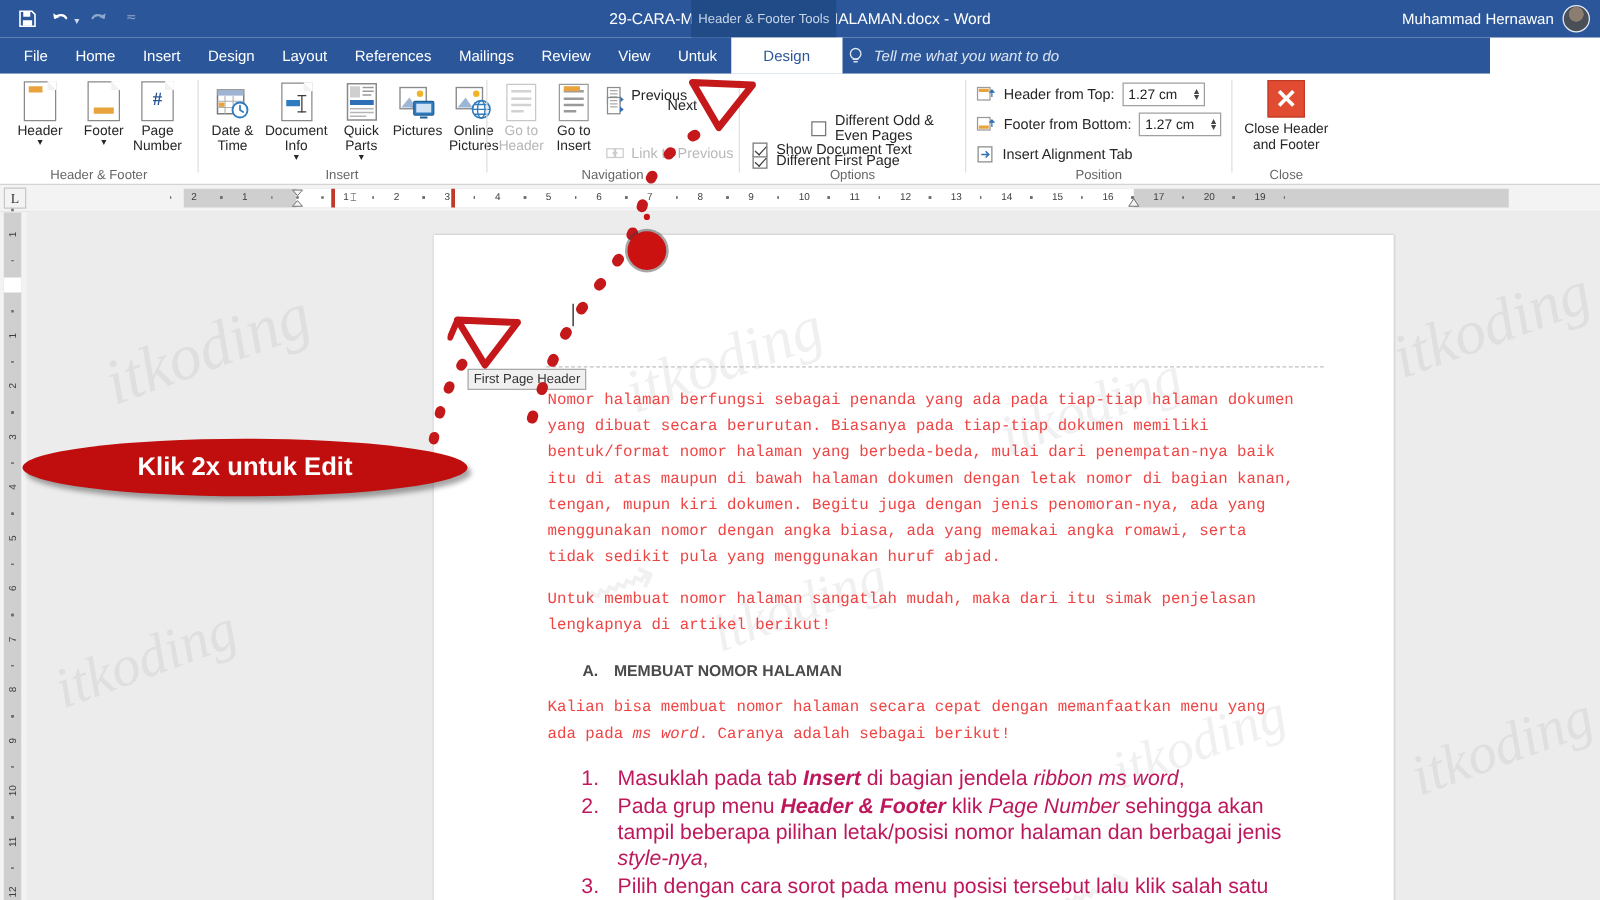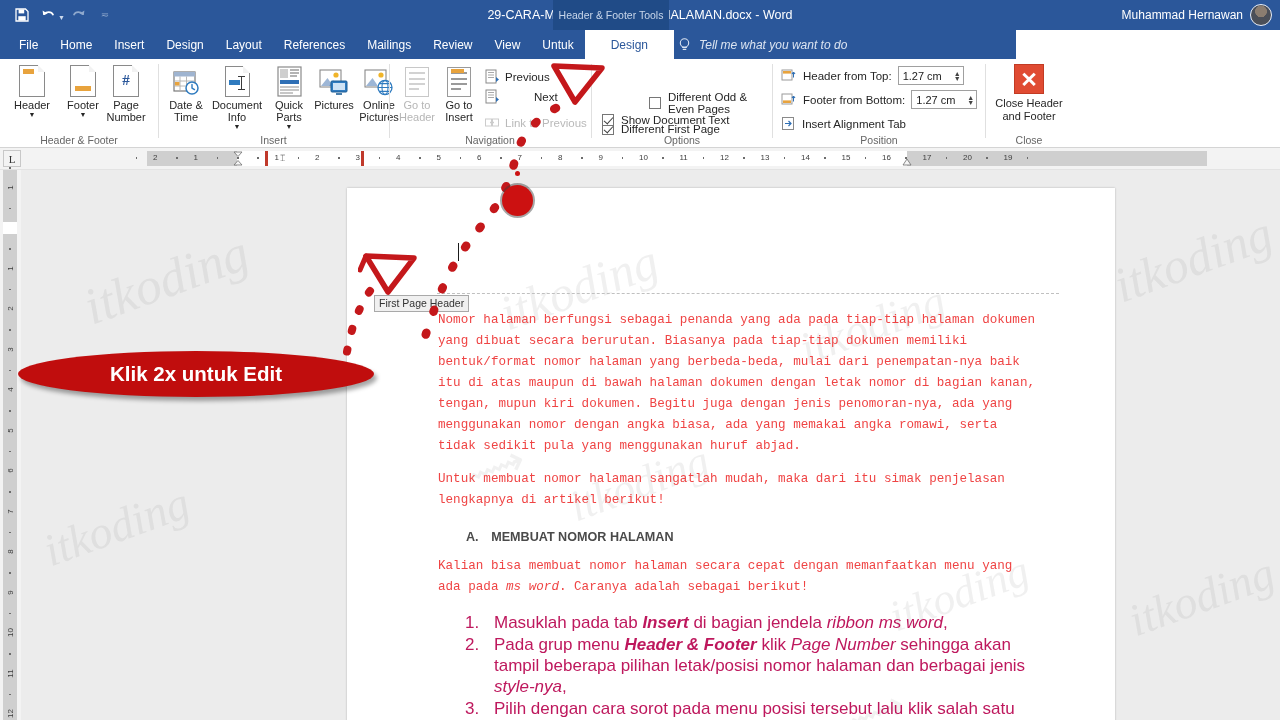--- a/index.html
+++ b/index.html
@@ -41,21 +41,21 @@
   }
   .user-name { font-size: 12px; color: #ffffff; }
   .avatar {
     width: 22px; height: 22px; border-radius: 50%;
     background: radial-gradient(circle at 50% 32%, #8b7d70 0 34%, #4b4f58 36% 100%);
     border: 1.5px solid #e8eef7; overflow: hidden;
   }
 
   
   .tabbar {
-    position: absolute; left: 0; top: 30px; width: 1016px; height: 29px;
+    position: absolute; left: 0; top: 30px; width: 1192px; height: 29px;
     background: #2b579a;
   }
   .tabs { display: flex; align-items: stretch; height: 29px; padding-left: 8px; }
   .tab {
     padding: 0 11px; display: flex; align-items: center;
     font-size: 12px; color: #ffffff; white-space: nowrap;
   }
   .tab.active {
     background: #ffffff; color: #2b579a;
   }
@@ -433,21 +433,21 @@
       <div class="smallbtn" style="left:94px; top:8px;">
         <span class="si">
           <svg width="16" height="16" viewBox="0 0 16 16">
               <rect x="2" y="1" width="10" height="13" fill="#fff" stroke="#8a8a8a" stroke-width="1"></rect>
               <path d="M4 3.5h6M4 6h6M4 8.5h6" stroke="#a9a9a9" stroke-width="1"></path>
               <path d="M12 13l3-2.5-3-2.5z" fill="#2f6fb5"></path>
             </svg>
         </span>
         <span>Previous</span>
       </div>
-      <div class="smallbtn" style="left:94px; top:28px;gap:34px;">
+      <div class="smallbtn" style="left:94px; top:16px;gap:34px;">
         <span class="si">
           <svg width="16" height="16" viewBox="0 0 16 16">
               <rect x="2" y="1" width="10" height="13" fill="#fff" stroke="#8a8a8a" stroke-width="1"></rect>
               <path d="M4 3.5h6M4 6h6M4 8.5h6" stroke="#a9a9a9" stroke-width="1"></path>
               <path d="M12 13l3-2.5-3-2.5z" fill="#2f6fb5"></path>
             </svg>
         </span>
         <span>Next</span>
       </div>
       <div class="smallbtn disabled" style="left:94px; top:54px;">

